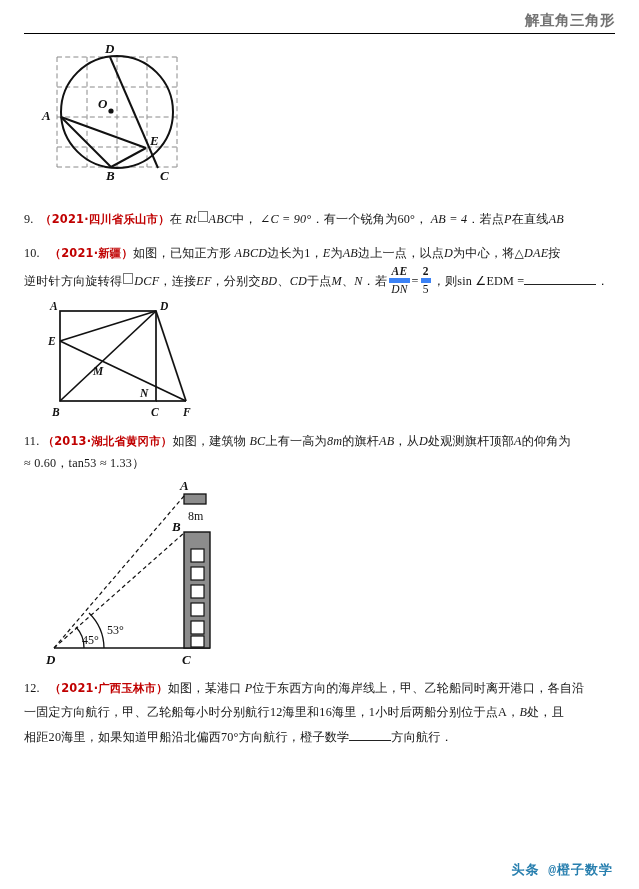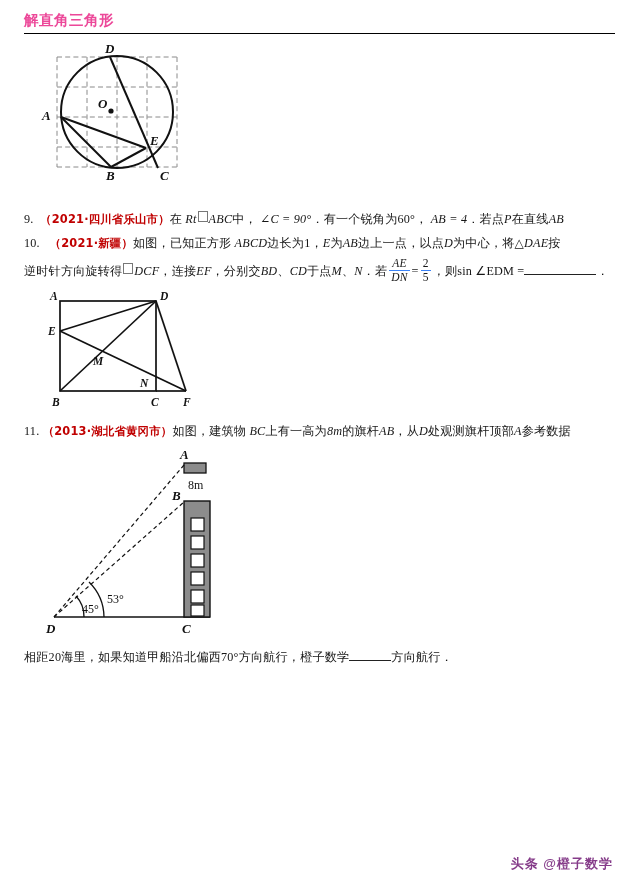--- a/index.html
+++ b/index.html
@@ -19,28 +19,28 @@
   .page {
     position: relative;
     width: 639px;
     height: 889px;
     box-sizing: border-box;
     padding: 0 24px;
   }
 
   
   .doc-title {
-    text-align: left;
+    text-align: right;
     font-family: "DejaVu Sans", "Liberation Sans", sans-serif;
     font-weight: bold;
     font-size: 14.5px;
     letter-spacing: 0.5px;
     padding-top: 11px;
     padding-bottom: 3px;
-    color: #ec4899;
+    color: #737373;
   }
   .title-rule {
     border: 0;
     border-top: 1.1px solid #000;
     margin: 0 0 6px 0;
   }
 
   
   .problem {
     font-size: 12.2px;
@@ -77,37 +77,37 @@
     display: inline-block;
     vertical-align: middle;
     text-align: center;
     font-style: italic;
     line-height: 1.12;
     font-size: 11.5px;
     margin: 0 2px;
     position: relative;
     top: -1px;
   }
-  .frac .num { display:block; border-bottom: 1px solid #3b82f6; padding: 0 2px; }
+  .frac .num { display:block; border-bottom: 5px solid #3b82f6; padding: 0 2px; font-weight: bold; }
   .frac .den { display:block; padding: 0 2px; }
   .frac.up { font-style: normal; }
 
   .line { display: block; }
 
   
   .figure { position: relative; }
 
   
   .watermark {
     position: absolute;
     right: 26px;
-    bottom: 16px;
-    font-family: Liberation Sans, sans-serif;
+    bottom: 10px;
+    font-family: Liberation Mono, monospace;
     font-size: 13px;
-    color: #701a75;
+    color: #0369a1;
     letter-spacing: 1px;
     font-weight: bold;
     opacity: 0.85;
   }
 
   .fig-wrap { margin: 3px 0 0 8px; }
   .fig-wrap-2 { margin: 2px 0 0 14px; }
   .fig-wrap-3 { margin: 2px 0 0 8px; }
 </style>
 </head>
@@ -159,21 +159,21 @@
   <div class="problem" style="margin-top:24px;">
     <span class="line">
       <span class="pnum">9.</span>&nbsp;
       <span class="src">（2021·四川省乐山市）</span><span class="cn">在</span>
       <span class="mi">Rt</span><span class="boxglyph"></span><span class="mi">ABC</span><span class="cn">中，</span>
       <span class="mi">∠C = 90°</span><span class="cn">．有一个锐角为</span><span class="mn">60°</span><span class="cn">，</span>
       <span class="mi">AB = 4</span><span class="cn">．若点</span><span class="mi">P</span><span class="cn">在直线</span><span class="mi">AB</span>
     </span>
   </div>
 
-  <div class="problem" style="">
+  <div class="problem" style="margin-top:10px;">
     <span class="line">
       <span class="pnum">10.</span>&nbsp;&nbsp;
       <span class="src">（2021·新疆）</span><span class="cn">如图，已知正方形</span>
       <span class="mi">ABCD</span><span class="cn">边长为</span><span class="mn">1</span><span class="cn">，</span><span class="mi">E</span><span class="cn">为</span><span class="mi">AB</span><span class="cn">边上一点，以点</span><span class="mi">D</span><span class="cn">为中心，将△</span><span class="mi">DAE</span><span class="cn">按</span>
     </span>
     <span class="line" style="line-height:2.6;">
       <span class="cn">逆时针方向旋转得</span><span class="boxglyph"></span><span class="mi">DCF</span><span class="cn">，连接</span><span class="mi">EF</span><span class="cn">，分别交</span><span class="mi">BD</span><span class="cn">、</span><span class="mi">CD</span><span class="cn">于点</span><span class="mi">M</span><span class="cn">、</span><span class="mi">N</span><span class="cn">．若</span><span class="frac"><span class="num">AE</span><span class="den">DN</span></span><span class="mn">=</span><span class="frac up"><span class="num">2</span><span class="den">5</span></span><span class="cn">，则</span><span class="mn">sin ∠EDM =</span><span class="blank-l"></span><span class="mn">．</span>
     </span>
   </div>
 
@@ -202,21 +202,24 @@
         <text x="113" y="117">C</text>
         <text x="145" y="117">F</text>
       </g>
     </svg>
   </div>
 
   <div class="problem" style="margin-top:6px; line-height:1.75;">
     <span class="line">
       <span class="pnum">11.</span>
       <span class="src">（2013·湖北省黄冈市）</span><span class="cn">如图，建筑物</span>
-      <span class="mi">BC</span><span class="cn">上有一高为</span><span class="mi">8m</span><span class="cn">的旗杆</span><span class="mi">AB</span><span class="cn">，从</span><span class="mi">D</span><span class="cn">处观测旗杆顶部</span><span class="mi">A</span><span class="cn">参考数据</span>
+      <span class="mi">BC</span><span class="cn">上有一高为</span><span class="mi">8m</span><span class="cn">的旗杆</span><span class="mi">AB</span><span class="cn">，从</span><span class="mi">D</span><span class="cn">处观测旗杆顶部</span><span class="mi">A</span><span class="cn">的仰角为</span>
+    </span>
+    <span class="line">
+      <span class="mn">≈ 0.60</span><span class="cn">，</span><span class="mn">tan53 ≈ 1.33</span><span class="cn">）</span>
     </span>
   </div>
 
   <div class="figure fig-wrap-3">
     <svg width="210" height="190" viewBox="0 0 210 190">
 
       <line x1="22" y1="172" x2="178" y2="172" stroke="#111" stroke-width="1.6"></line>
 
       <rect x="152" y="56" width="26" height="116" fill="#8c8c8c" stroke="#111" stroke-width="1.4"></rect>
 
@@ -246,19 +249,27 @@
         <text x="14" y="188" font-style="italic" font-weight="bold">D</text>
         <text x="156" y="44" font-size="12">8m</text>
         <text x="75" y="158" font-size="12">53°</text>
         <text x="50" y="168" font-size="12">45°</text>
       </g>
     </svg>
   </div>
 
   <div class="problem" style="margin-top:6px; line-height:2.0;">
     <span class="line">
+      <span class="pnum">12.</span>&nbsp;&nbsp;
+      <span class="src">（2021·广西玉林市）</span><span class="cn">如图，某港口</span>
+      <span class="mi">P</span><span class="cn">位于东西方向的海岸线上，甲、乙轮船同时离开港口，各自沿</span>
+    </span>
+    <span class="line">
+      <span class="cn">一固定方向航行，甲、乙轮船每小时分别航行</span><span class="mn">12</span><span class="cn">海里和</span><span class="mn">16</span><span class="cn">海里，</span><span class="mn">1</span><span class="cn">小时后两船分别位于点</span><span class="mn">A</span><span class="cn">，</span><span class="mi">B</span><span class="cn">处，且</span>
+    </span>
+    <span class="line">
       <span class="cn">相距</span><span class="mn">20</span><span class="cn">海里，如果知道甲船沿北偏西</span><span class="mn">70°</span><span class="cn">方向航行，橙子数学</span><span class="blank-s"></span><span class="cn">方向航行．</span>
     </span>
   </div>
 
   <div class="watermark">头条 @橙子数学</div>
 
 </div>
 
 </body></html>

